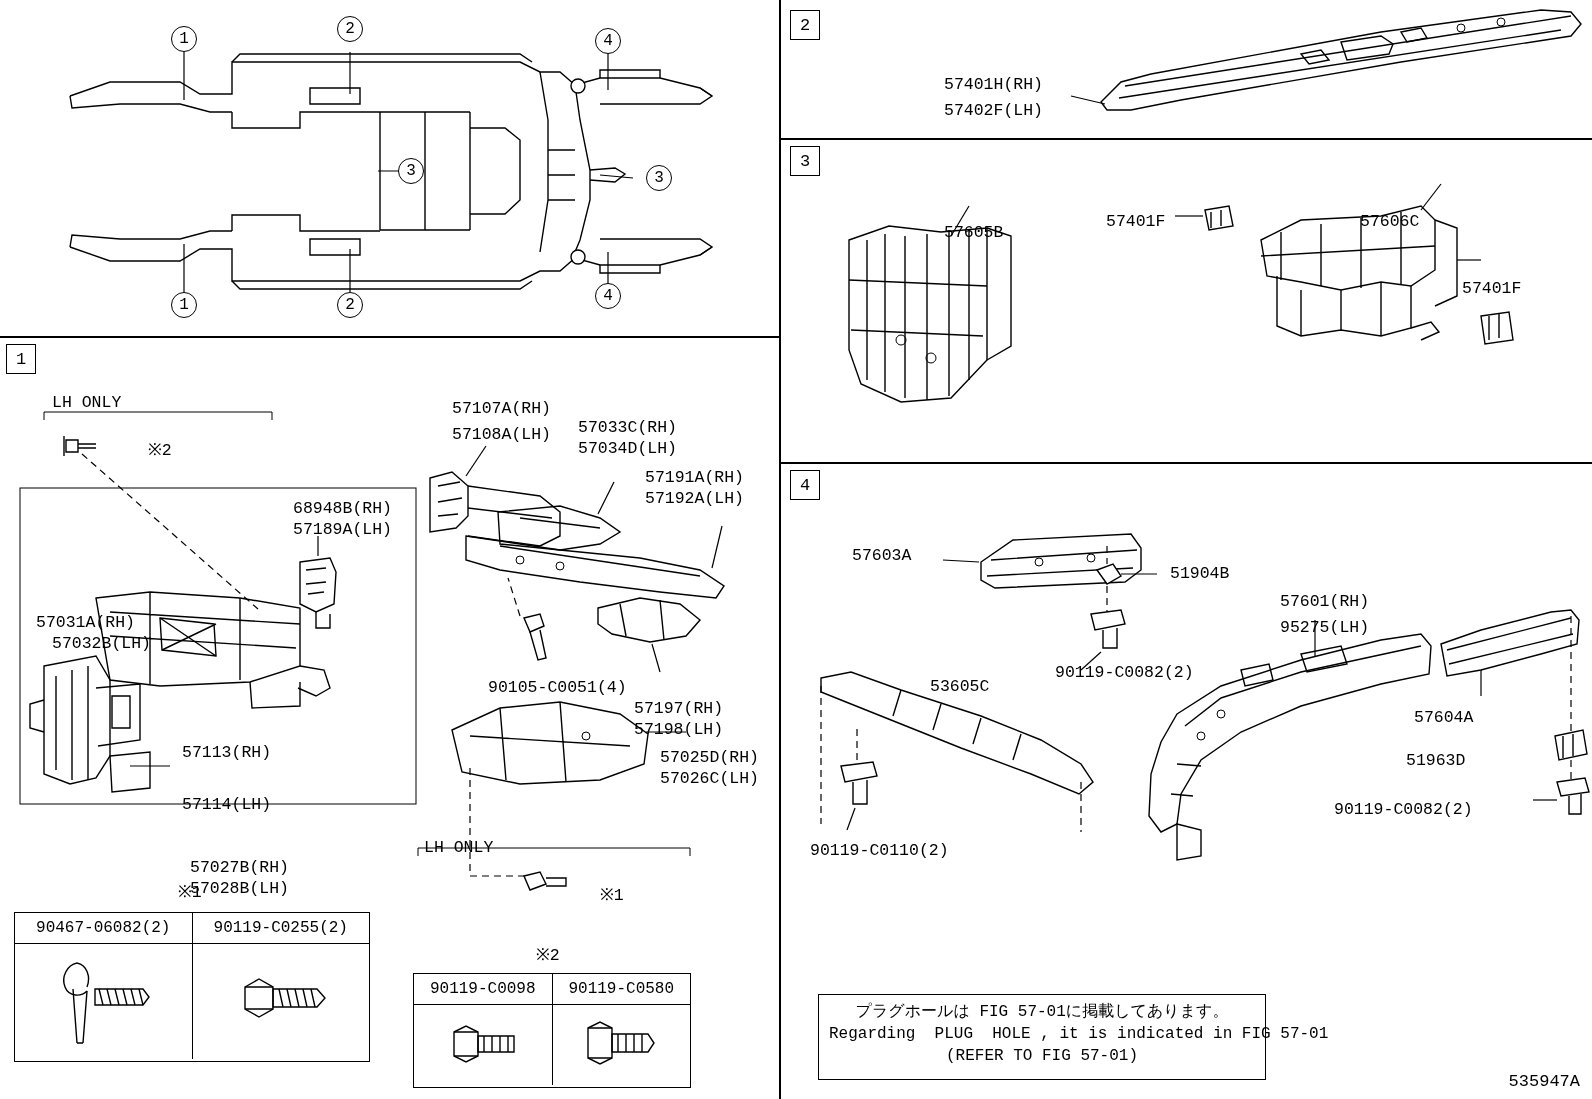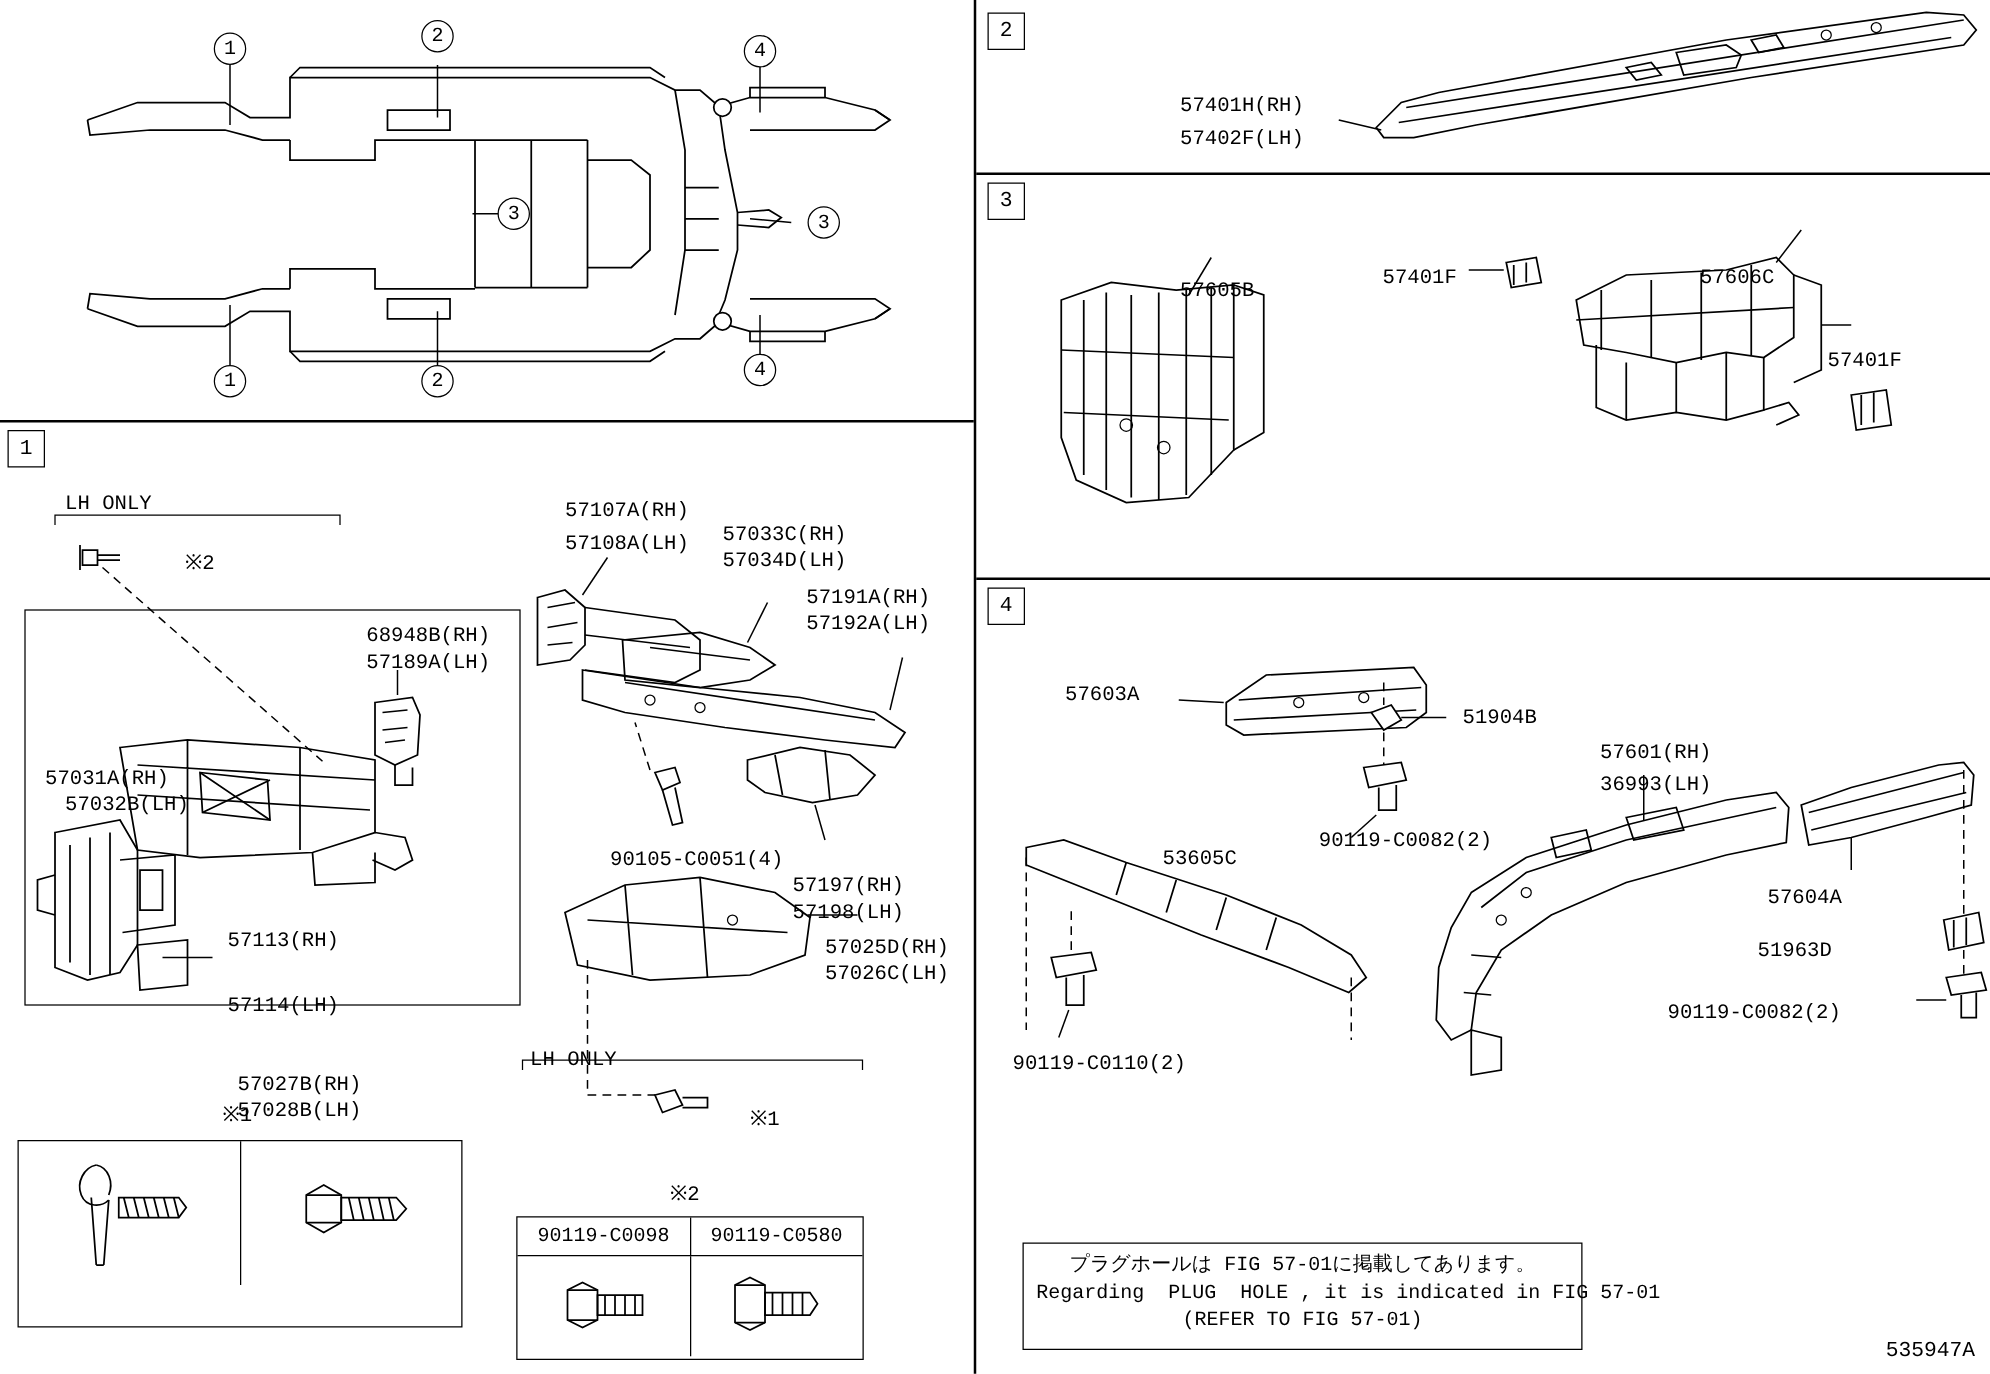--- a/index.html
+++ b/index.html
@@ -193,20 +193,24 @@
 <div class="lbl mono" style="left:634px;top:719px;">57198(LH)</div>
 <div class="lbl mono" style="left:660px;top:747px;">57025D(RH)</div>
 <div class="lbl mono" style="left:660px;top:768px;">57026C(LH)</div>
 
 <div class="lbl mono" style="left:424px;top:837px;">LH ONLY</div>
 <div class="lbl mono" style="left:600px;top:885px;">※1</div>
 <div class="lbl mono" style="left:536px;top:945px;">※2</div>
 <div class="lbl mono" style="left:178px;top:882px;">※1</div>
 
 <div class="tbl" style="left:14px;top:912px;width:356px;height:150px;">
+  <div class="hdr">
+    <div>90467-06082(2)</div>
+    <div>90119-C0255(2)</div>
+  </div>
   <div class="body">
     <div>
       <svg width="120" height="110" style="position:relative;">
         <path class="st" d="M34 16 C24 18 18 30 22 40 C26 50 38 50 44 44"></path>
         <path class="st" d="M34 16 C44 18 48 30 44 40"></path>
         <path class="st" d="M30 42 L34 96 M44 44 L40 96 M34 96 L40 96"></path>
         <path class="st" d="M52 42 L100 42 L106 50 L100 58 L52 58 Z"></path>
         <path class="st" d="M56 42 L60 58 M64 42 L68 58 M72 42 L76 58 M80 42 L84 58 M88 42 L92 58 M96 42 L100 58"></path>
       </svg>
     </div>
@@ -344,21 +348,21 @@
   <path class="st" d="M782 272 L782 294 M792 270 L792 292"></path>
   <path class="dash" d="M790 296 L790 316"></path>
   <path class="stf" d="M776 318 L804 314 L808 328 L780 332 Z"></path>
   <path class="st" d="M788 332 L788 350 L800 350 L800 330"></path>
   <line class="leader" x1="776" y1="336" x2="752" y2="336"></line>
 </svg>
 <div class="lbl mono" style="left:852px;top:545px;">57603A</div>
 <div class="lbl mono" style="left:1170px;top:563px;">51904B</div>
 <div class="lbl mono" style="left:1055px;top:662px;">90119-C0082(2)</div>
 <div class="lbl mono" style="left:1280px;top:591px;">57601(RH)</div>
-<div class="lbl mono" style="left:1280px;top:617px;">36993(LH)</div>
+<div class="lbl mono" style="left:1280px;top:617px;">95275(LH)</div>
 <div class="lbl mono" style="left:930px;top:676px;">53605C</div>
 <div class="lbl mono" style="left:1414px;top:707px;">57604A</div>
 <div class="lbl mono" style="left:1406px;top:750px;">51963D</div>
 <div class="lbl mono" style="left:1334px;top:799px;">90119-C0082(2)</div>
 <div class="lbl mono" style="left:810px;top:840px;">90119-C0110(2)</div>
 
 <div class="noteBox" style="left:818px;top:994px;width:448px;height:86px;">
   <div>プラグホールは FIG 57-01に掲載してあります。</div>
   <div>Regarding  PLUG  HOLE , it is indicated in FIG 57-01</div>
   <div>(REFER TO FIG 57-01)</div>

